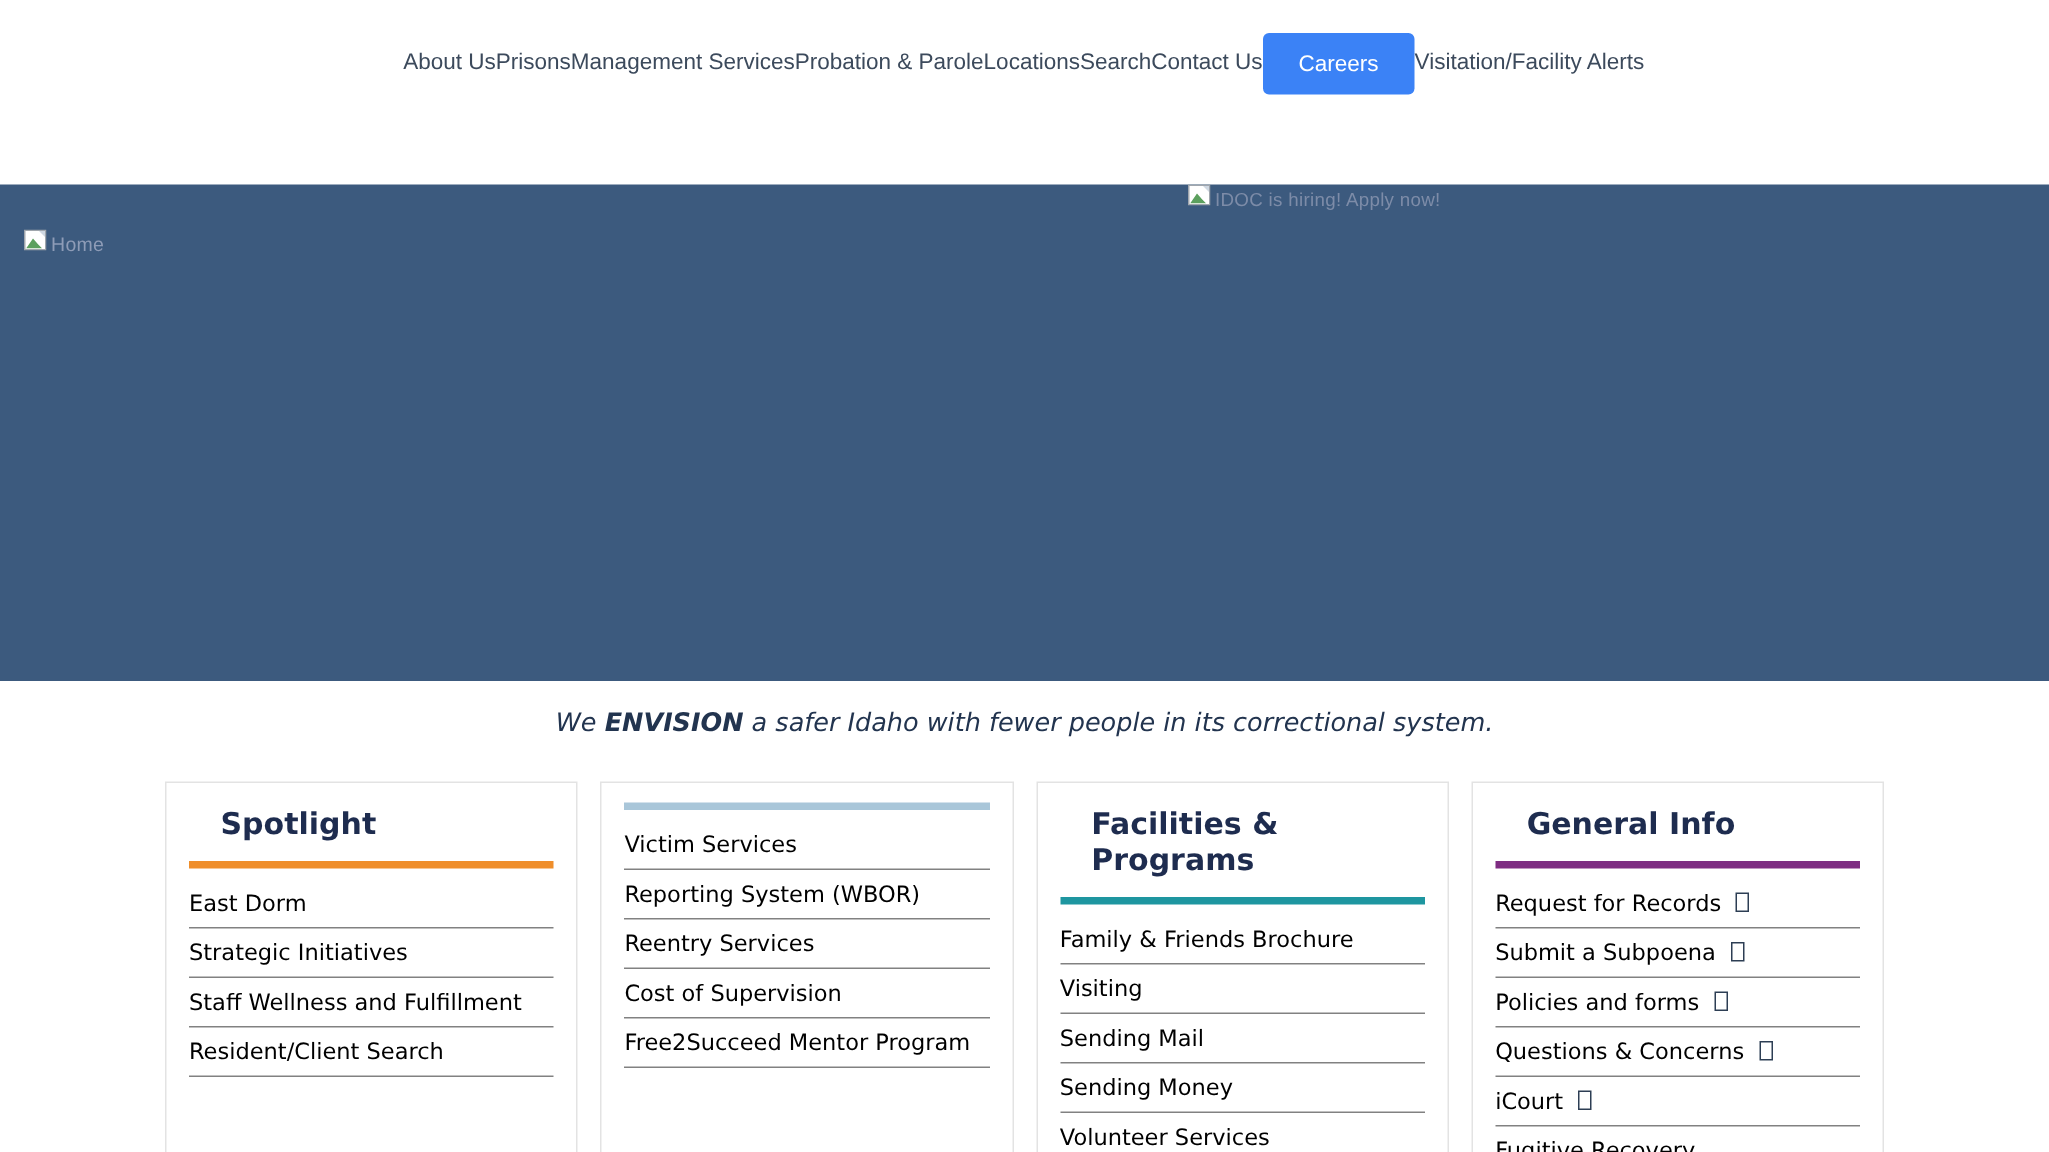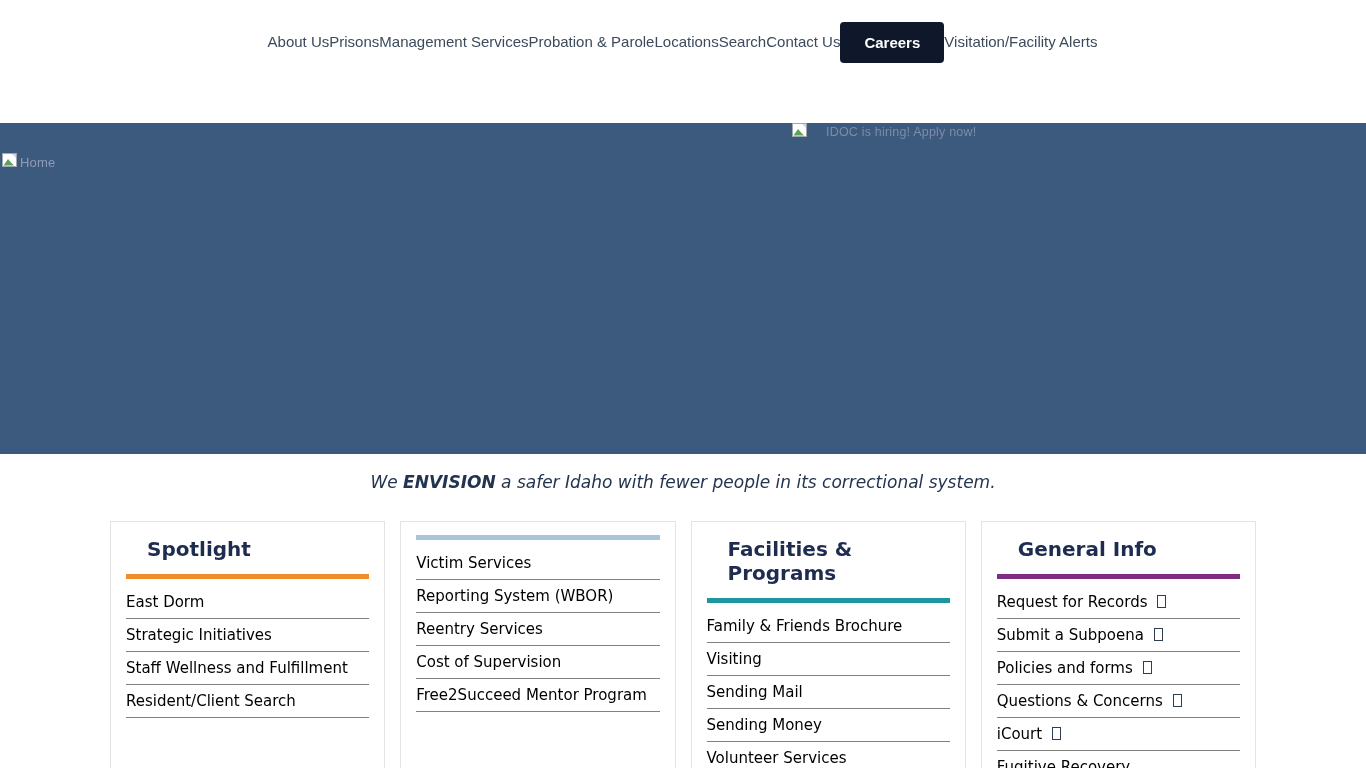--- a/index.html
+++ b/index.html
@@ -19,23 +19,23 @@
   .nav-link.active {
     color: #ffffff; padding: 0 24px; border-radius: 4px; line-height: 41px;
     display: inline-block;
   }
 
   
   .hero { position: relative; height: 331px; width: 1366px; }
   .broken-img { position: absolute; display: flex; align-items: center; gap: 3px; cursor: pointer; }
   .broken-img svg { flex: 0 0 auto; }
   .alt-text { font-size: 13px; letter-spacing: 0.2px; }
-  .broken-home { left: 2px; top: 30px; color: #8e9cb7; }
+  .broken-home { left: 16px; top: 30px; color: #8e9cb7; }
   .broken-banner { left: 792px; top: 0px; color: #7d8ca8; }
-  .broken-banner .alt-text { font-size: 12.5px; margin-left: 16px; }
+  .broken-banner .alt-text { font-size: 12.5px; }
 
   
   .tagline-wrap { padding-top: 18px; text-align: center; }
   .tagline {
     font-family: "DejaVu Sans", sans-serif; font-style: italic;
     font-size: 17px; color: #22344f;
   }
   .tagline b { font-weight: bold; }
 
   
@@ -66,21 +66,21 @@
 
 <header class="header">
   <nav class="nav">
     <a class="nav-link">About Us</a>
     <a class="nav-link">Prisons</a>
     <a class="nav-link">Management Services</a>
     <a class="nav-link">Probation &amp; Parole</a>
     <a class="nav-link">Locations</a>
     <a class="nav-link">Search</a>
     <a class="nav-link">Contact Us</a>
-    <a class="nav-link active" style="background-color: #0f172a; font-weight: bold;">Careers</a>
+    <a class="nav-link active" style="background-color: #3b82f6;">Careers</a>
     <a class="nav-link">Visitation/Facility Alerts</a>
   </nav>
 </header>
 
 <section class="hero" style="background-color: rgb(60, 90, 126);">
   <span class="broken-img broken-home">
     <span>
       <svg width="15" height="14" viewBox="0 0 15 14">
         <rect x="0.5" y="0.5" width="14" height="13" fill="#ffffff" stroke="#a0a6ad"></rect>
         <polygon points="10,1 14,5 14,1" fill="#cfd8e2"></polygon>

